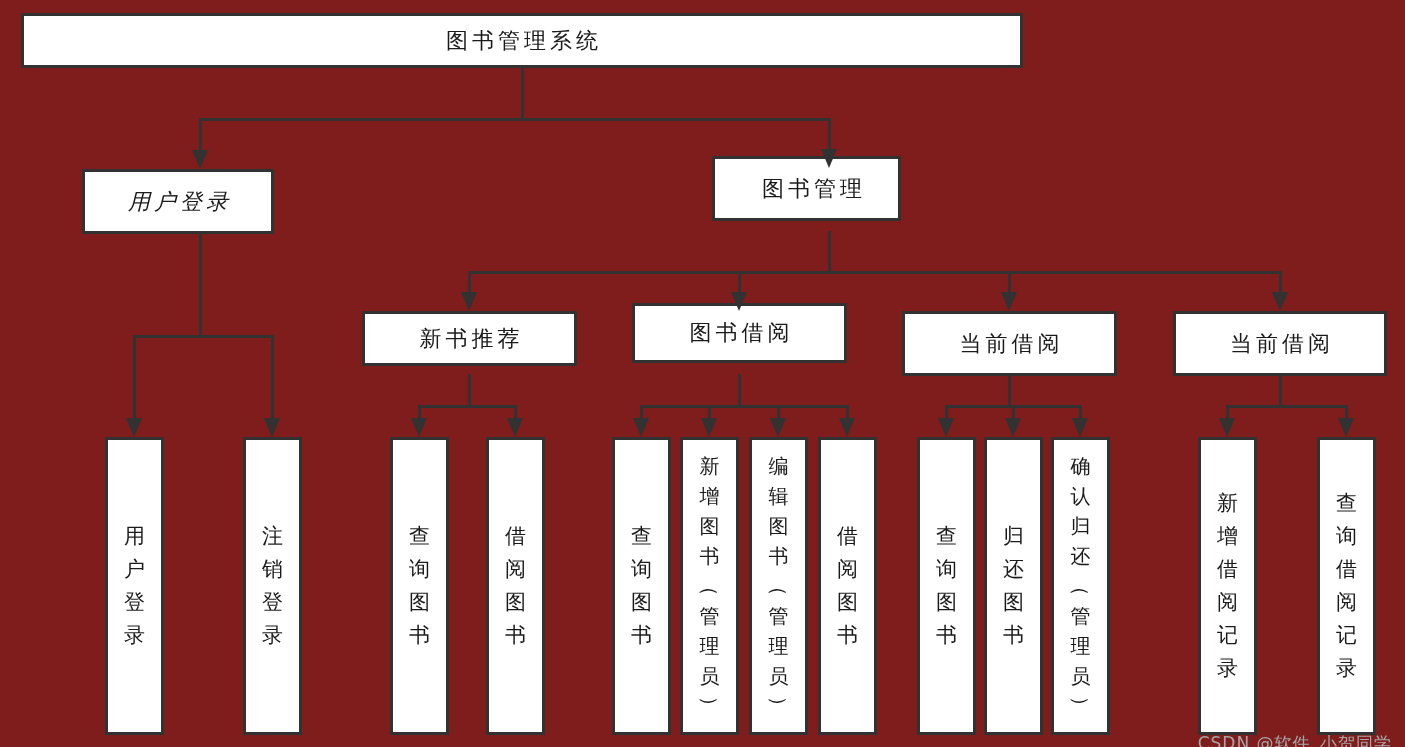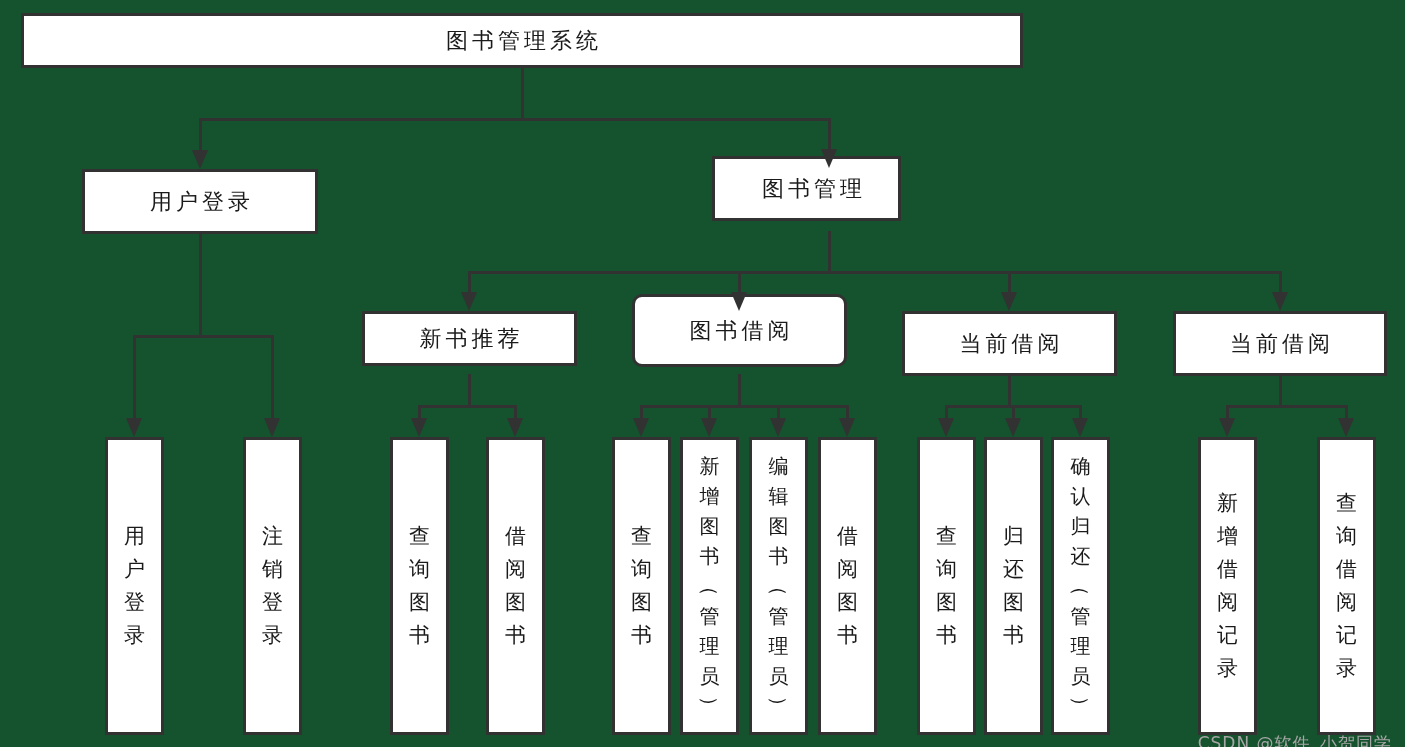--- a/index.html
+++ b/index.html
@@ -1,19 +1,19 @@
 <!DOCTYPE html>
 <html><head>
 <meta charset="utf-8">
 <style>
   html,body{margin:0;padding:0;background:#f4f4f4;}
   #stage{
     position:relative;
     width:1405px;height:747px;
-    background:#14532d;
+    background:#7f1d1d;
     overflow:hidden;
     font-family:"DejaVu Sans","Liberation Sans",sans-serif;
   }
   .node{
     position:absolute;
     box-sizing:border-box;
     border:3px solid var(--line-color,#333);
     background:#fff;
     display:flex;align-items:center;justify-content:center;
   }
@@ -56,30 +56,30 @@
   }
 </style>
 </head>
 <body>
 
 <div id="stage" style="--line-color: #323232; --text-color: #1a1a1a; --watermark-color: #a6a6a6;">
   <div id="diagram">
       <div class="node" style="left: 21px; top: 13px; width: 1002px; height: 55px;">
         <div class="hlabel">图书管理系统</div>
       </div>
-      <div class="node" style="left: 82px; top: 169px; width: 236px; height: 65px;">
+      <div class="node" style="left: 82px; top: 169px; width: 192px; height: 65px; font-style: italic;">
         <div class="hlabel">用户登录</div>
       </div>
       <div class="node" style="left: 712px; top: 156px; width: 189px; height: 65px; padding-left: 11px;">
         <div class="hlabel">图书管理</div>
       </div>
       <div class="node" style="left: 362px; top: 311px; width: 215px; height: 55px;">
         <div class="hlabel">新书推荐</div>
       </div>
-      <div class="node" style="left: 632px; top: 294px; width: 215px; height: 73px; border-radius: 10px;">
+      <div class="node" style="left: 632px; top: 303px; width: 215px; height: 60px;">
         <div class="hlabel">图书借阅</div>
       </div>
       <div class="node" style="left: 902px; top: 311px; width: 215px; height: 65px; justify-content: center;">
         <div class="hlabel">当前借阅</div>
       </div>
       <div class="node" style="left: 1173px; top: 311px; width: 214px; height: 65px;">
         <div class="hlabel">当前借阅</div>
       </div>
       <div class="node" style="left: 105px; top: 437px; width: 59px; height: 298px;">
         <div class="vlabel">

